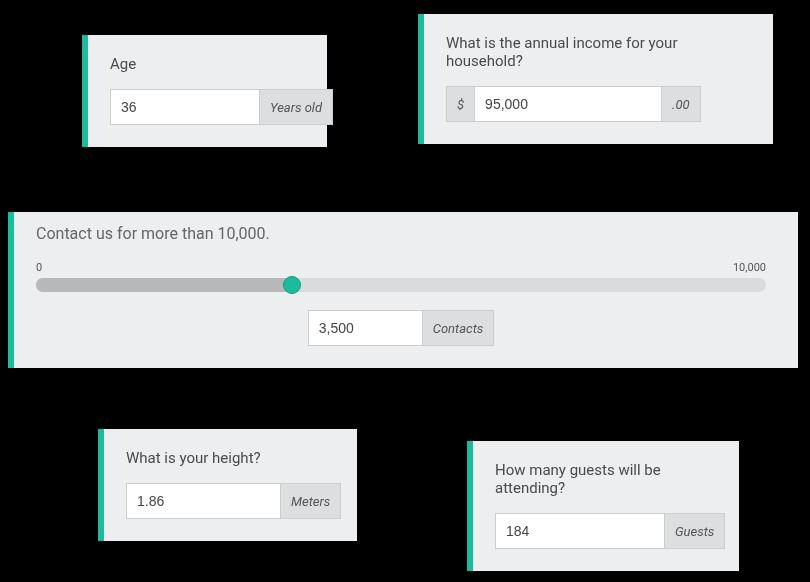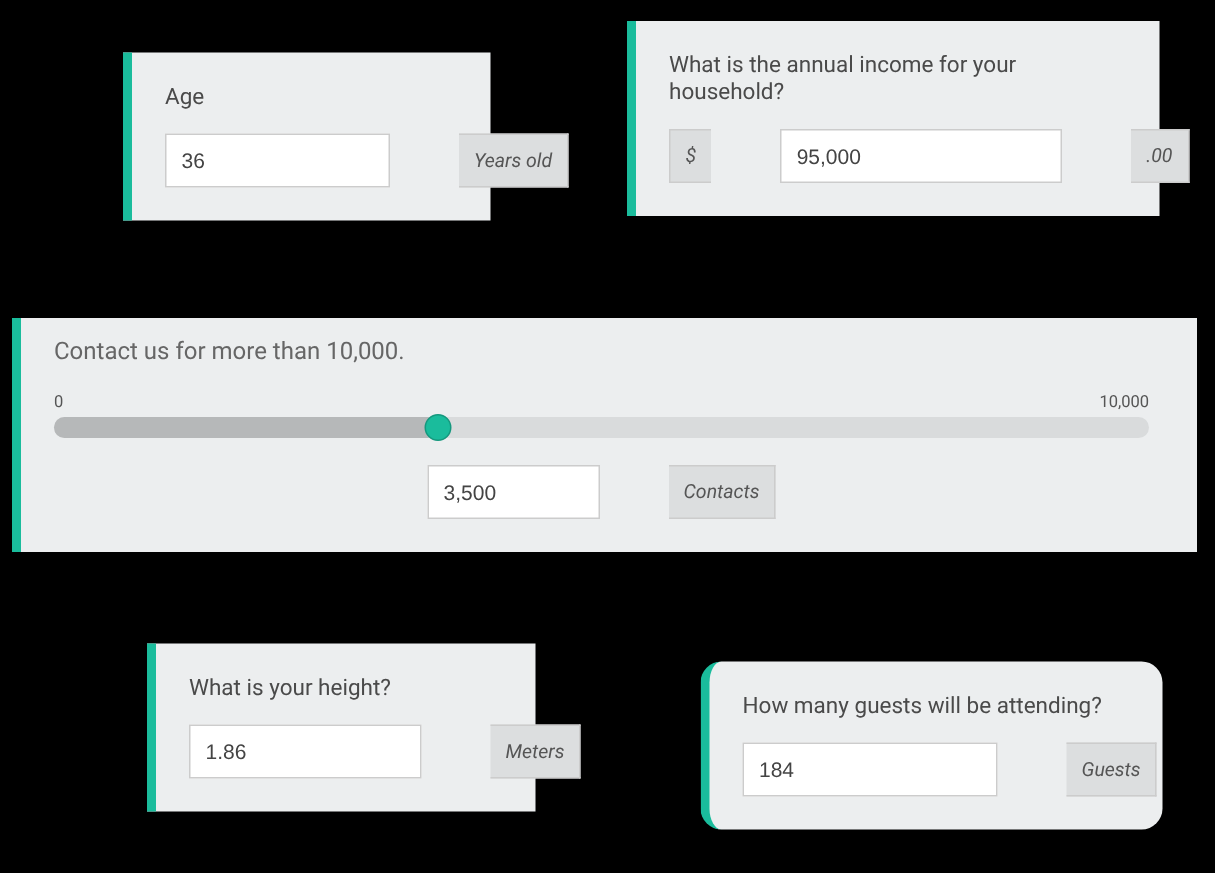--- a/index.html
+++ b/index.html
@@ -24,21 +24,20 @@
   }
   .q-sublabel {
     color: #666;
     font-size: 16px;
     margin-top: -8px;
     margin-bottom: 18px;
   }
   .input-group {
     display: flex;
     align-items: flex-start;
-    gap: 46px;
   }
   .input-group input {
     height: 36px;
     border: 1px solid #ccc;
     background: #fff;
     padding: 0 10px;
     font-size: 14px;
     color: #444;
     outline: none;
   }
@@ -87,21 +86,21 @@
     background: #1abc9c;
     border: 1px solid #15987e;
     transform: translate(-50%, -50%);
   }
 
   
   #card-age      { left: 82px;  top: 35px;  width: 245px; }
   #card-income   { left: 418px; top: 14px;  width: 355px; }
   #card-contacts { left: 8px;   top: 212px; width: 790px; }
   #card-height   { left: 98px;  top: 429px; width: 259px; }
-  #card-guests   { left: 467px; top: 441px; width: 308px; border-radius: 14px; }
+  #card-guests   { left: 467px; top: 441px; width: 272px; }
 
   .center-row {
     display: flex;
     justify-content: center;
   }
 </style>
 </head>
 <body>
 
 <div class="card" id="card-age">

